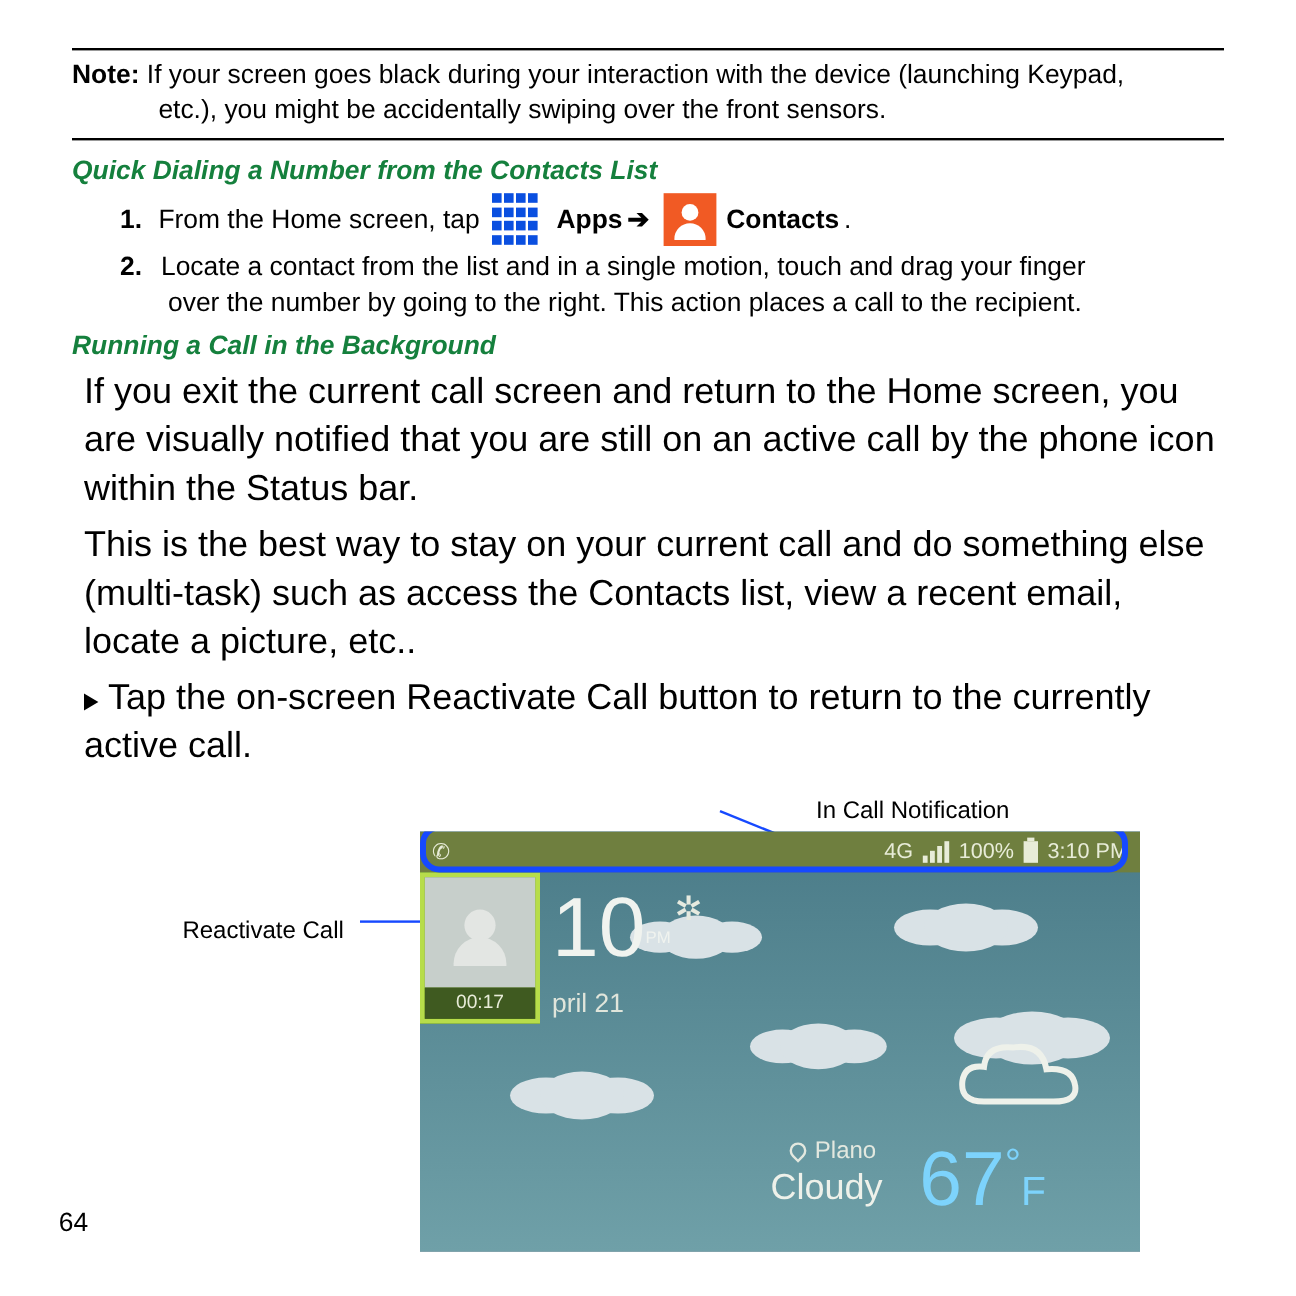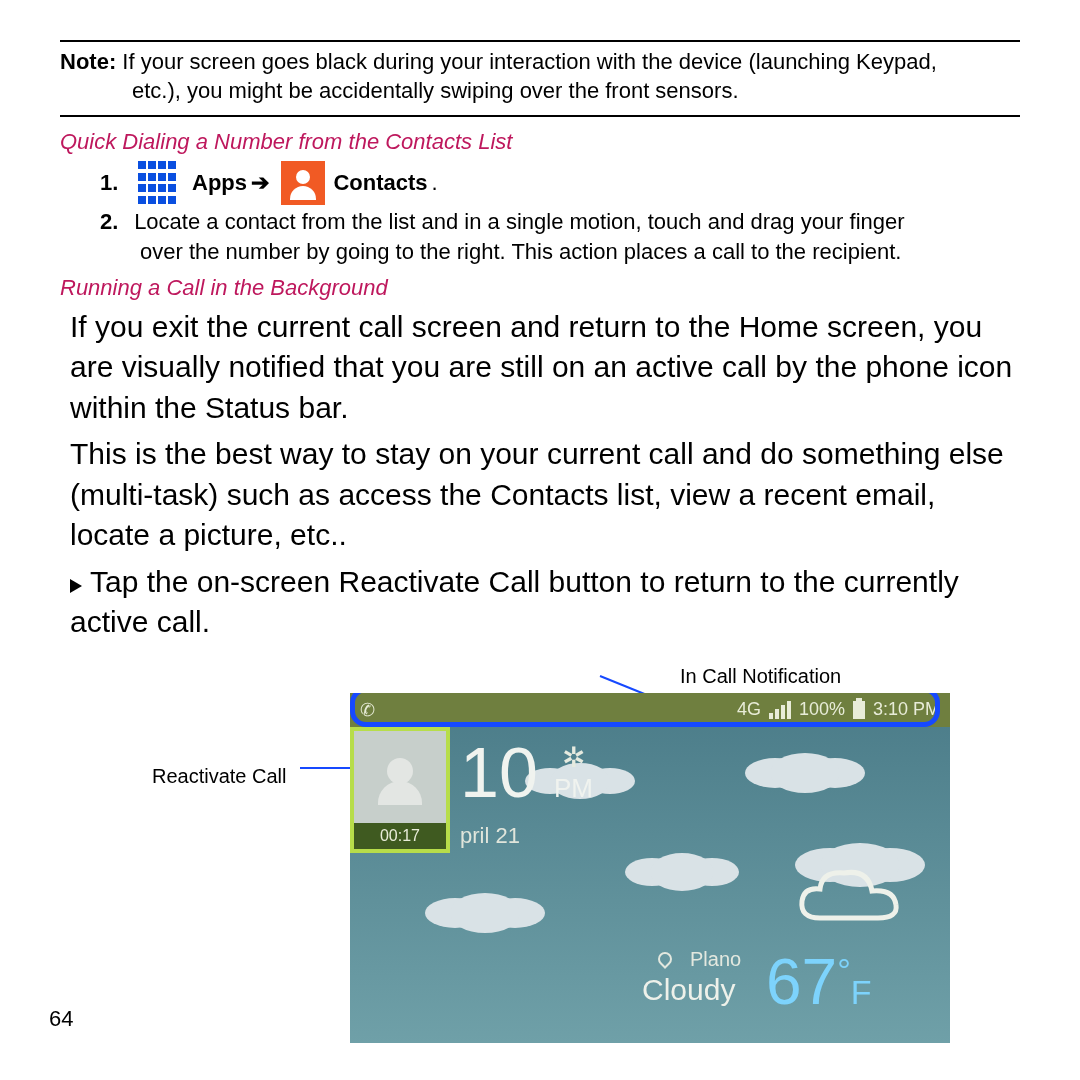--- a/index.html
+++ b/index.html
@@ -24,22 +24,22 @@
   .hr-top { border-top: 2px solid #000; margin: 0 0 6px 0; }
   .hr-bot { border-top: 2px solid #000; margin: 10px 0 12px 0; }
   .note-block {
     font-size: 22px;
     line-height: 1.3;
     padding-left: 0;
   }
   .note-block .note-label { font-weight: bold; }
   .note-body-line2 { padding-left: 72px; }
   .section-heading {
-    color: #be185d;
-    font-weight: normal;
+    color: #15803d;
+    font-weight: bold;
     font-style: italic;
     font-size: 22px;
     margin: 8px 0 4px 0;
     font-family: Arial, Helvetica, sans-serif;
   }
   .steps {
     font-size: 22px;
     line-height: 1.35;
     padding-left: 40px;
   }
@@ -116,26 +116,26 @@
     background:#4d7c0f;
     z-index:4;
     box-sizing:border-box;
     display:flex; flex-direction:column;
   }
   .avatar { flex:1; display:flex; align-items:center; justify-content:center; background:#c7cfcb;}
   .avatar-head{width:26px;height:26px;border-radius:50%;background:#e3e6e3; position:relative; top:-6px;}
   .avatar-body{position:absolute;width:44px;height:24px;border-radius:22px 22px 0 0;background:#e3e6e3;transform:translateY(16px);}
   .timer { height:26px; background:#3f5a20; color:#e8ecd8; font-size:16px; display:flex;align-items:center;justify-content:center;}
   .big-time { position:absolute; left:110px; top:40px; color:#f0f3ef; font-size:70px; font-weight:300; display:flex; align-items:flex-start;}
-  .big-time .ampm{font-size:26px; margin-left:16px; margin-top:40px;}
+  .big-time .ampm{font-size:14px; margin-left:0; margin-top:40px;}
   .gear { position:absolute; left:212px; top:48px; color:#e6eadf; font-size:28px;}
   .date { position:absolute; left:110px; top:130px; color:#e0e5db; font-size:22px; }
   .cloud-outline { position:absolute; right:40px; top:170px; width:120px; height:70px; }
   .cloud-outline svg { width:100%; height:100%; }
-  .geo { position:absolute; left:308px; top:255px; color:#e3e8df; font-size:20px; display:flex; align-items:center; gap:18px;}
+  .geo { position:absolute; left:308px; top:255px; color:#e3e8df; font-size:20px; display:flex; align-items:center; gap:7px;}
   .pin{width:10px;height:10px;border:2px solid #e3e8df;border-radius:50% 50% 50% 0; transform:rotate(-45deg);}
   .cloudy { position:absolute; left:292px; top:280px; color:#eef1ea; font-size:30px;}
   .temp { position:absolute; left:416px; top:252px; color:#7dd3fc; font-size:64px; font-weight:300;}
   .deg { font-size:34px; vertical-align: top; position:relative; top:6px;}
   .unit { font-size:34px;}
   .clouds .c1{ left:200px; top:70px; width:60px;height:36px;}
   .clouds .c2{ left:420px; top:60px; width:70px;height:40px;}
   .clouds .c3{ left:300px; top:160px; width:64px;height:38px;}
   .clouds .c4{ left:470px; top:150px; width:80px;height:44px;}
   .clouds .c5{ left:100px; top:200px; width:70px;height:40px;}
@@ -157,20 +157,21 @@
     <span class="note-label">Note:</span>
     <span>If your screen goes black during your interaction with the device (launching Keypad,</span>
     <div class="note-body-line2">etc.), you might be accidentally swiping over the front sensors.</div>
   </div>
   <div class="hr-bot"></div>
 
   <div class="section-heading">Quick Dialing a Number from the Contacts List</div>
   <div class="steps">
     <div class="step-row">
       <span class="step-num">1.</span>
+      <span>From the Home screen, tap</span>
       <span class="apps-icon">
         <span></span>
           <span></span>
           <span></span>
           <span></span>
         <span></span>
           <span></span>
           <span></span>
           <span></span>
         <span></span>

